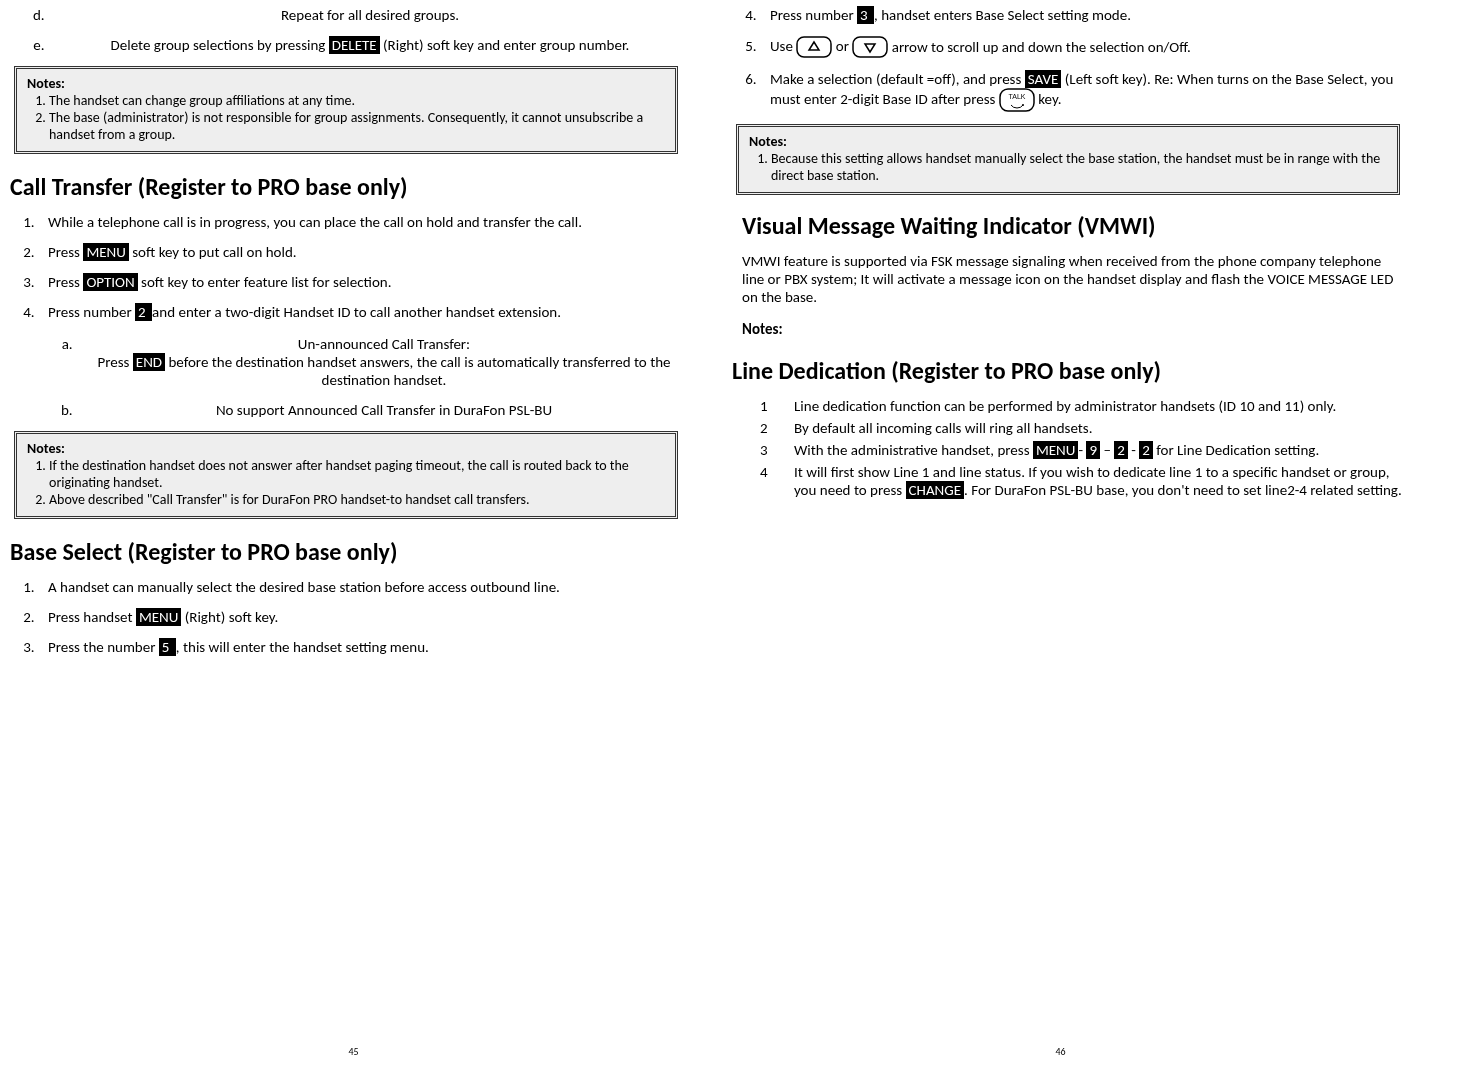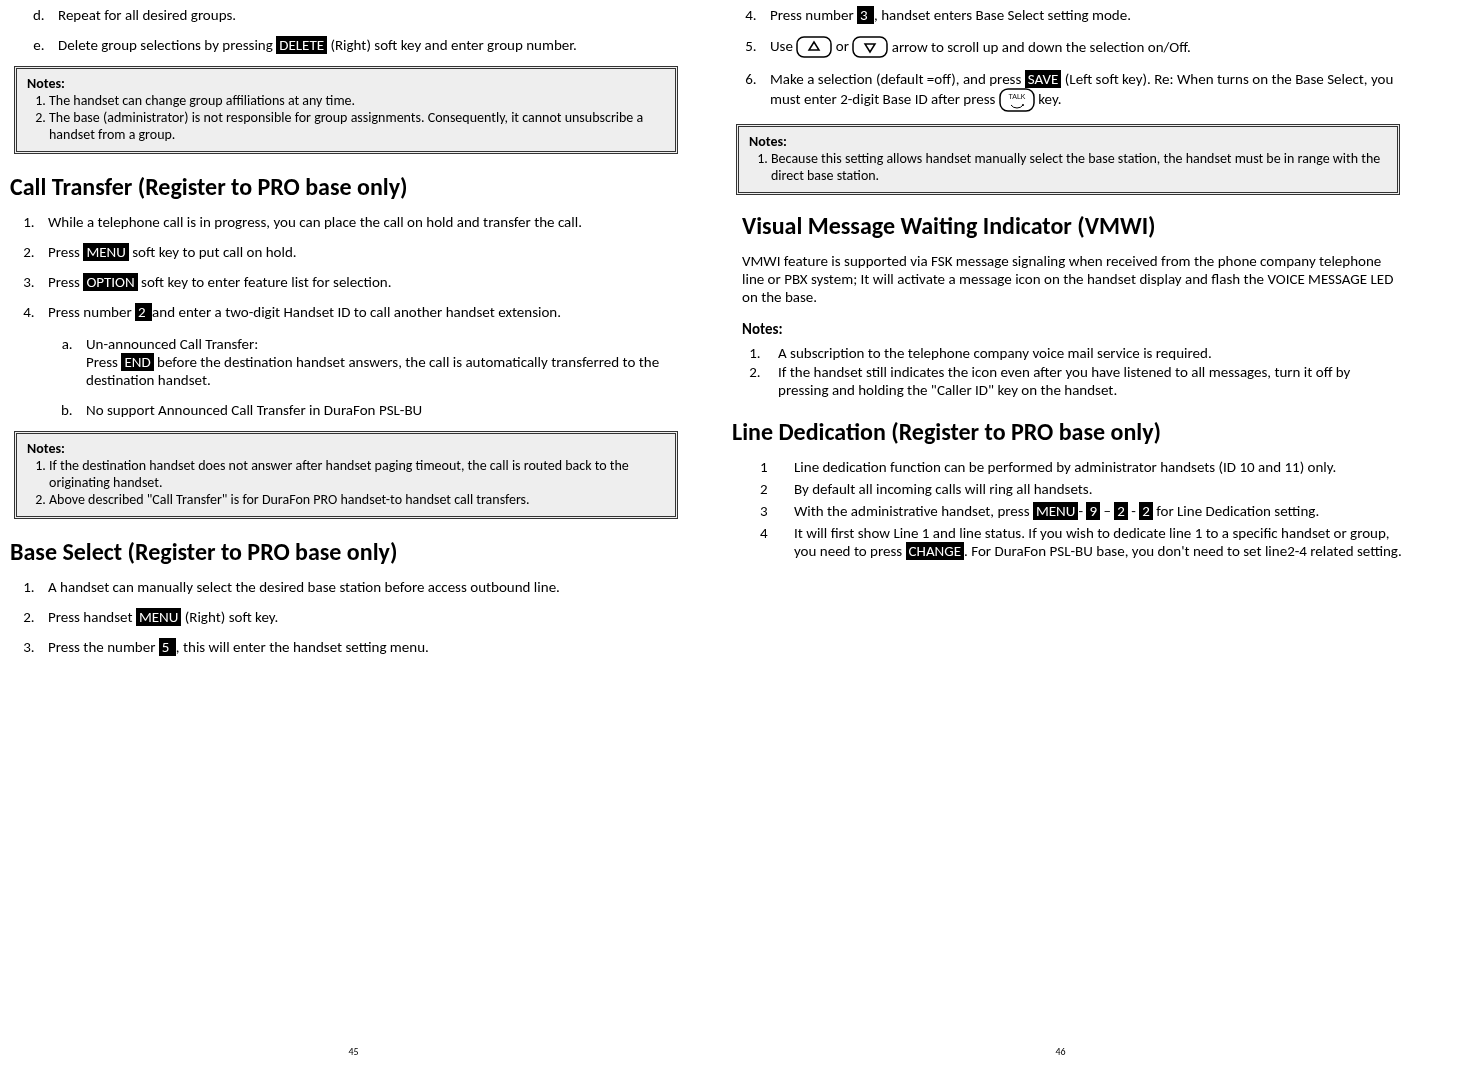--- a/index.html
+++ b/index.html
@@ -32,21 +32,21 @@
   }
   .ol {
     padding-left: 28px;
     margin: 6px 0;
   }
   .ol > li {
     margin-bottom: 12px;
     padding-left: 10px;
   }
   .ol.tight > li { margin-bottom: 1px; }
-  .alpha { list-style-type: lower-alpha; }
+  .alpha { list-style-type: lower-alpha; text-align: center; }
   .num { list-style-type: decimal; }
   .sub { padding-left: 38px; }
   .inv {
     background: #000;
     color: #fff;
     padding: 0 3px;
     font-weight: normal;
   }
   .notes-box {
     border: 3px double #333;
@@ -177,24 +177,20 @@
     <div class="notes-title">Notes:</div>
     <ol class="num tight">
       <li>Because this setting allows handset manually select the base station, the handset must be in range with the direct base station.</li>
     </ol>
   </div>
 
   <div style="padding-left:10px;">
     <h3 style="margin-top:16px;">Visual Message Waiting Indicator (VMWI)</h3>
     <p>VMWI feature is supported via FSK message signaling when received from the phone company telephone line or PBX system; It will activate a message icon on the handset display and flash the VOICE MESSAGE LED on the base.</p>
     <div class="vmwi-notes-title">Notes:</div>
-    <ol class="ol num tight" style="padding-left:22px;">
-      <li style="padding-left:14px;">A subscription to the telephone company voice mail service is required.</li>
-      <li style="padding-left:14px;">If the handset still indicates the icon even after you have listened to all messages, turn it off by pressing and holding the "Caller ID" key on the handset.</li>
-    </ol>
   </div>
 
   <h3>Line Dedication (Register to PRO base only)</h3>
 
   <ul class="ld-list">
     <li>
         <span class="n">1</span>
         <span>Line dedication function can be performed by administrator handsets (ID 10 and 11) only.</span>
       </li>
     <li>

